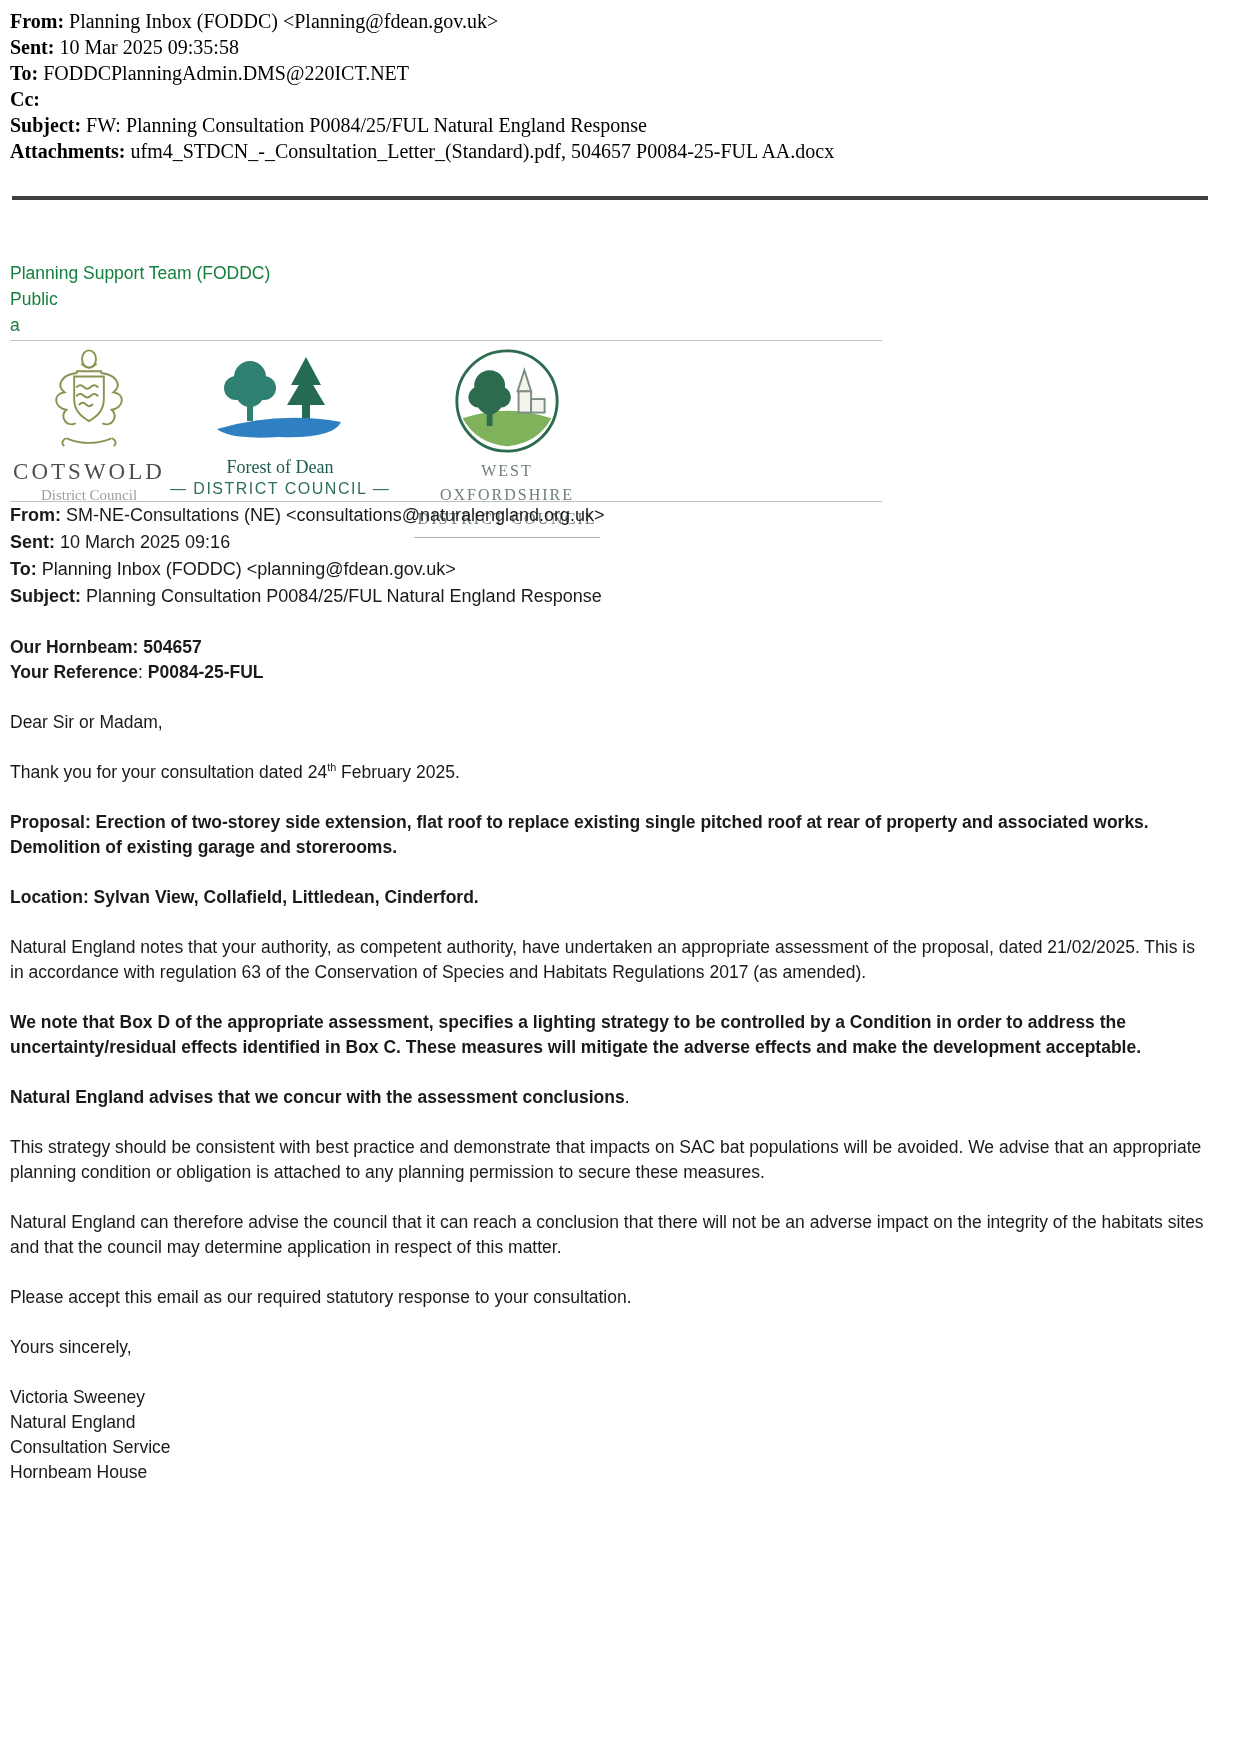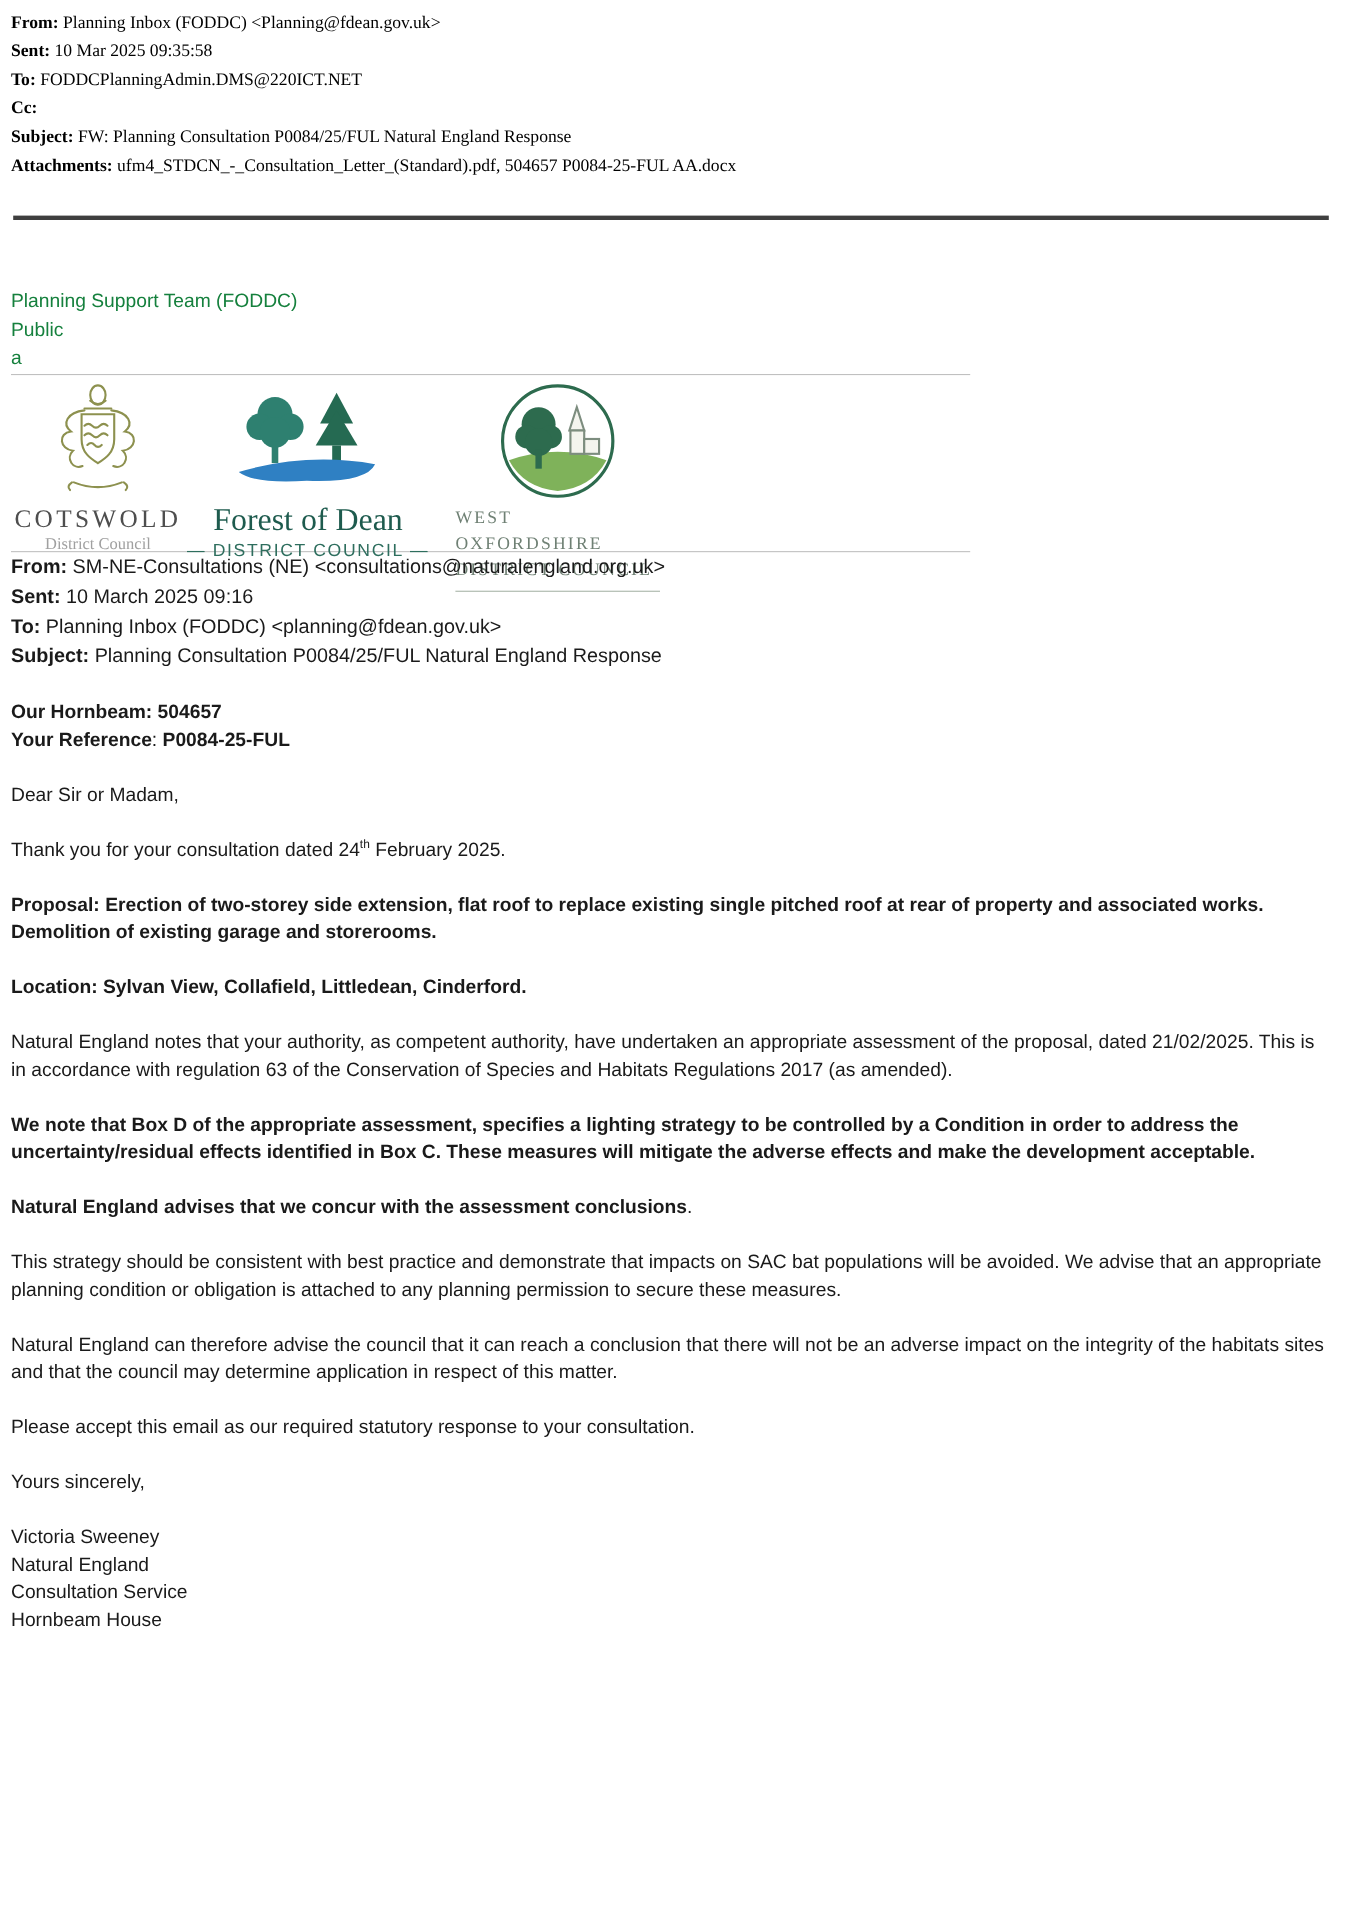--- a/index.html
+++ b/index.html
@@ -16,21 +16,21 @@
   body{
     width:1240px; height:1755px; overflow:hidden;
     font-family:"Liberation Sans", sans-serif;
     color:#111; position:relative;
   }
   .page{ padding:8px 30px 0 10px; }
 
   
   .email-header{
     font-family:"Liberation Serif", serif;
-    font-size:16px; line-height:26px; color:#000;
+    font-size:20px; line-height:26px; color:#000;
   }
   .email-header b{ font-weight:bold; }
 
   .rule-thick{
     border:none; border-top:4px solid #3f3f3f;
     margin:32px 2px 0 2px;
   }
 
   .intro{
     margin-top:60px;
@@ -55,28 +55,28 @@
     font-family:"Liberation Serif", serif; font-size:23px;
     letter-spacing:3px; color:#4e4e4e; margin-top:2px;
   }
   .cotswold-sub{
     font-family:"Liberation Serif", serif; font-size:15px;
     color:#a0a0a0; margin-top:2px;
   }
 
   .logo-fod{ width:196px; margin-left:14px; }
   .fod-title{
-    font-family:"Liberation Serif", serif; font-size:29px;
+    font-family:"Liberation Serif", serif; font-size:18px;
     color:#1e5b4e; margin-top:0px; white-space:nowrap;
   }
   .fod-sub{
     font-size:16px; letter-spacing:1.5px; color:#2e6e5e; margin-top:2px; white-space:nowrap;
   }
 
-  .logo-wodc{ width:186px; margin-left:36px; align-items:flex-start; }
+  .logo-wodc{ width:186px; margin-left:36px; align-items:flex-start;text-align:center; }
   .wodc-img{ width:100%; display:flex; justify-content:center; }
   .wodc-text{
     font-family:"Liberation Serif", serif; font-size:16px;
     letter-spacing:2px; color:#6f8074; line-height:24px;
     border-bottom:1px solid #a8b5a8; padding-bottom:6px; width:100%;
     margin-top:2px;
   }
 
   
   .fwd-header{

